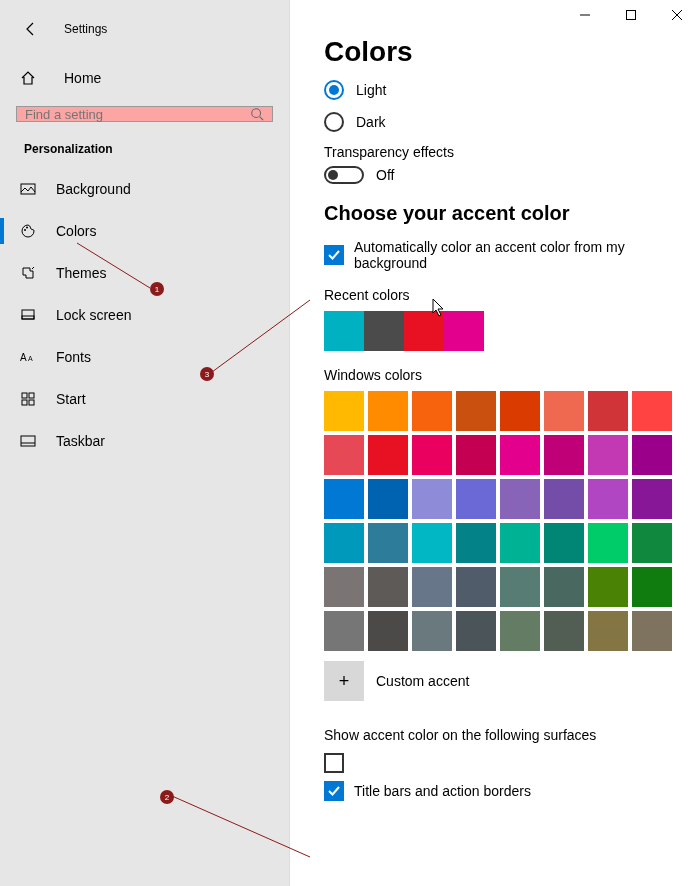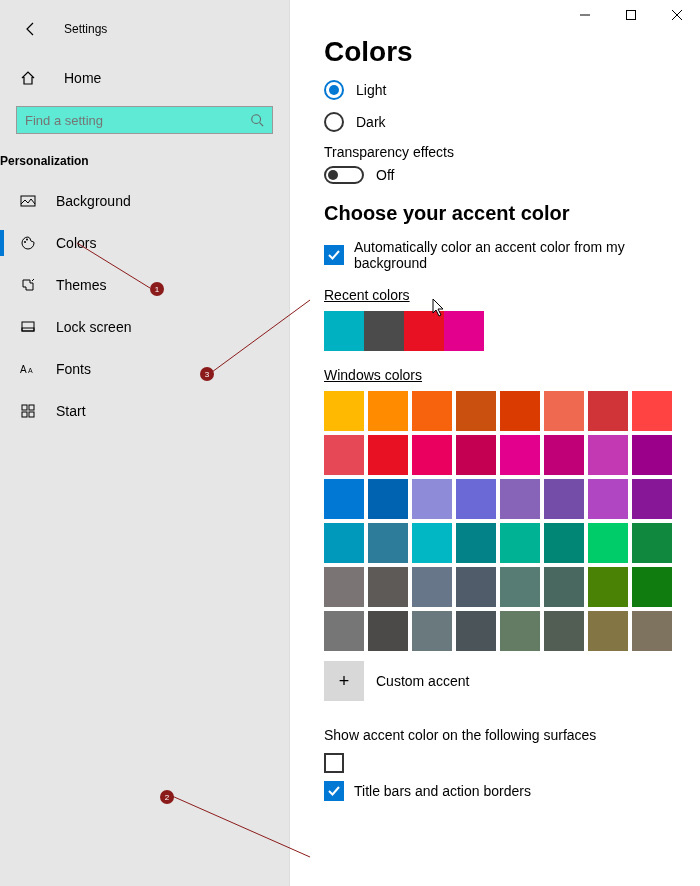--- a/index.html
+++ b/index.html
@@ -8,44 +8,44 @@
   .sidebar { width: 290px; background: #e6e6e6; padding-top: 14px; border-right: 1px solid #ddd; }
   .titlebar { position: absolute; top: 0; right: 0; width: 410px; height: 30px; display: flex; justify-content: flex-end; align-items: flex-start; }
   .titlebar .btn { width: 46px; height: 30px; display: flex; align-items: center; justify-content: center; font-size: 10px; color: #000; }
   .back { width: 30px; height: 30px; display: flex; align-items: center; justify-content: center; margin-left: 16px; }
   .back svg { width: 16px; height: 16px; }
   .title-row { display: flex; align-items: center; font-size: 12px; padding: 0 0 0 0; }
   .title-row span { margin-left: 18px; }
   .home-row { display: flex; align-items: center; padding: 8px 16px 8px 20px; margin: 14px 0 8px; height: 40px; }
   .home-row svg { width: 16px; height: 16px; }
   .home-row span { margin-left: 28px; font-size: 14px; }
-  .search { margin: 0 16px 16px; border: 1px solid #999; height: 28px; display: flex; align-items: center; padding: 0 8px; justify-content: space-between; background: #5eead4; }
+  .search { margin: 0 16px 16px; border: 1px solid #999; height: 16px; display: flex; align-items: center; padding: 0 8px; justify-content: space-between; background: #fca5a5; }
   .search input { border: none; background: transparent; outline: none; font-size: 13px; width: 200px; color: #666; }
-  .section-title { font-size: 12px; font-weight: 600; padding: 4px 0 12px; }
+  .section-title { font-size: 12px; font-weight: 600; padding: 4px 24px 12px; }
   .nav { list-style: none; }
   .nav li { display: flex; align-items: center; height: 42px; padding: 0 0 0 20px; font-size: 14px; position: relative; }
   .nav li.active::before { content:""; position:absolute; left:0; top:8px; bottom:8px; width:4px; background:#0078d4; }
   .nav li svg { width:16px; height:16px; flex-shrink:0; }
   .nav li span { margin-left: 20px; }
   .main { flex: 1; padding: 36px 0 0 34px; overflow: hidden; }
   h1 { font-size: 28px; font-weight: 600; margin-bottom: 12px; }
   .radio-row { display: flex; align-items: center; margin: 6px 0 12px; font-size: 14px; }
   .radio { width: 20px; height: 20px; border-radius: 50%; border: 2px solid #333; margin-right: 12px; display:flex; align-items:center; justify-content:center; }
   .radio.selected { border-color: #0078d4; }
   .radio.selected::after { content:""; width:10px; height:10px; border-radius:50%; background:#0078d4; }
   .label-sm { font-size: 14px; margin-top: 6px; }
   .toggle-row { display:flex; align-items:center; margin:6px 0 18px; }
   .toggle { width:40px; height:18px; border:2px solid #333; border-radius:10px; position:relative; margin-right:12px; }
   .toggle::after { content:""; width:10px; height:10px; border-radius:50%; background:#333; position:absolute; left:2px; top:2px; }
   h2 { font-size: 20px; font-weight: 600; margin: 14px 0 14px; }
   .check-row { display:flex; align-items:center; font-size:14px; margin:8px 0; }
   .checkbox { width:20px; height:20px; border:2px solid #333; margin-right:10px; display:flex; align-items:center; justify-content:center; }
   .checkbox.checked { background:#0078d4; border-color:#0078d4; }
   .checkbox.checked svg { width:14px; height:14px; }
-  .subhead { font-size:14px; margin:16px 0 8px;text-decoration:underline; }
+  .subhead { font-size:14px; margin:16px 0 8px; }
   .recent { display:flex; }
   .sw { width:40px; height:40px; }
   .grid { display:grid; grid-template-columns: repeat(8,40px); grid-auto-rows:40px; gap:4px; width:348px; margin-bottom:10px; }
   .custom-row { display:flex; align-items:center; margin:8px 0 16px; }
   .plus { width:40px; height:40px; background:#d8d8d8; display:flex; align-items:center; justify-content:center; font-size:18px; margin-right:12px; font-weight:300; }
   .section-sub { font-size:14px; margin:26px 0 10px; }
   .cursor { position:absolute; left:432px; top:298px; width:14px; height:20px; }
   .ann { position:absolute; width:14px; height:14px; border-radius:50%; background:#8b1a1a; color:#fff; font-size:8px; display:flex; align-items:center; justify-content:center; z-index:10; }
   svg.line { position:absolute; z-index:5; pointer-events:none; }
 </style>
@@ -114,20 +114,27 @@
         <span>Fonts</span>
       </li>
       <li>
         <svg viewBox="0 0 16 16">
             <rect x="2" y="2" width="5" height="5" stroke="#000" fill="none"></rect>
             <rect x="9" y="2" width="5" height="5" stroke="#000" fill="none"></rect>
             <rect x="2" y="9" width="5" height="5" stroke="#000" fill="none"></rect>
             <rect x="9" y="9" width="5" height="5" stroke="#000" fill="none"></rect>
           </svg>
         <span>Start</span>
+      </li>
+      <li>
+        <svg viewBox="0 0 16 16">
+            <rect x="1" y="3" width="14" height="10" stroke="#000" fill="none"></rect>
+            <line x1="1" y1="10" x2="15" y2="10" stroke="#000"></line>
+          </svg>
+        <span>Taskbar</span>
       </li>
     </ul>
   </div>
 
   <div class="titlebar">
     <div class="btn">
         <svg width="10" height="10">
           <line x1="0" y1="5" x2="10" y2="5" stroke="#000"></line>
         </svg>
       </div>

